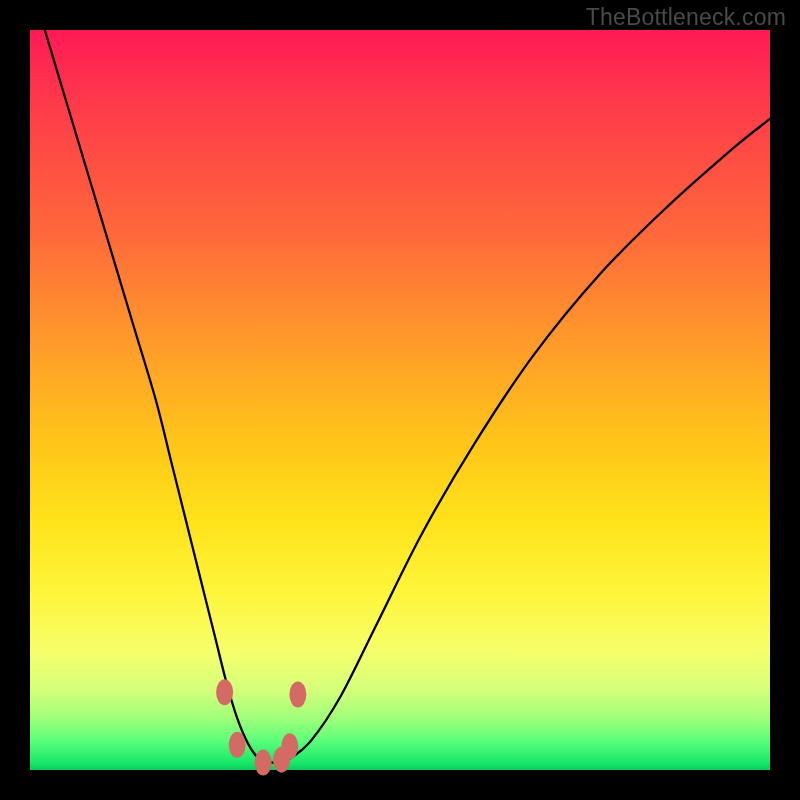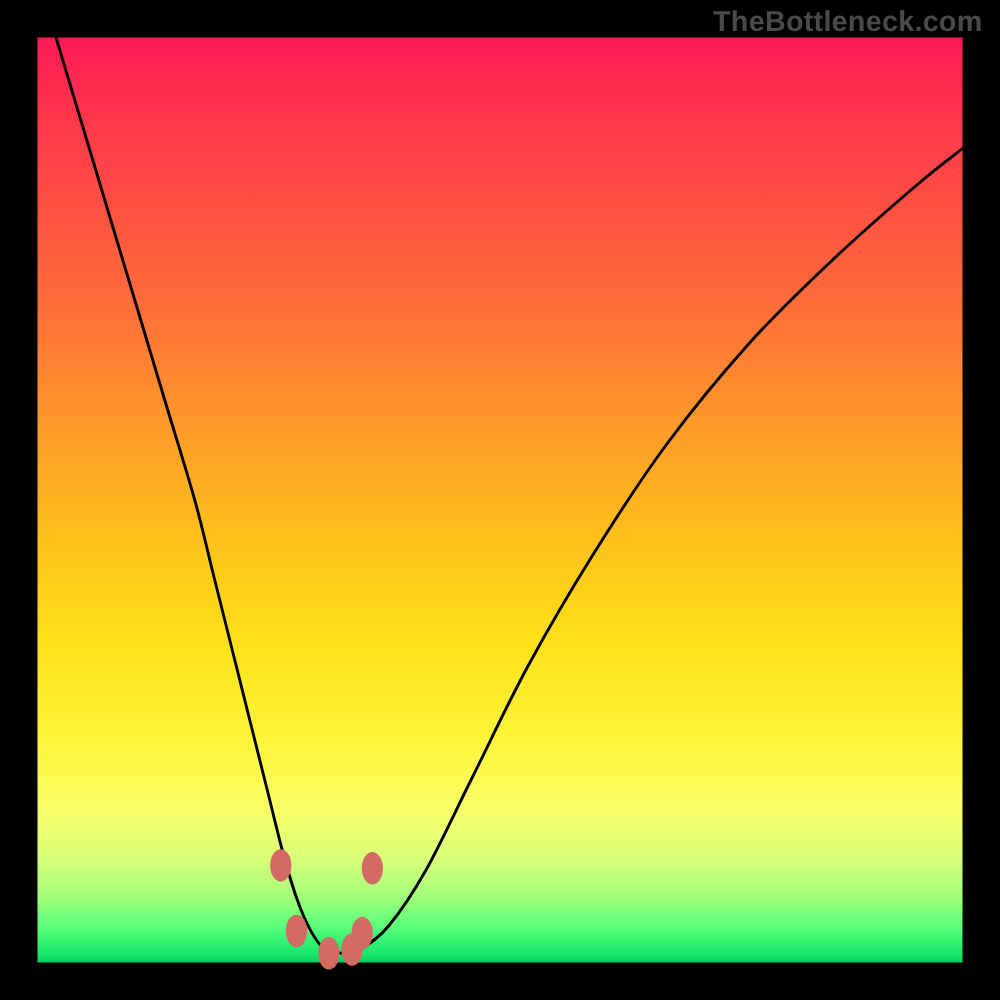--- a/index.html
+++ b/index.html
@@ -42,21 +42,21 @@
       #18e86a 99%,
       #0acc5a 100%
     );
   }
   .watermark {
     position: absolute;
     top: 4px;
     right: 14px;
     color: #4a4a4a;
     font-size: 23px;
-    font-weight: 700;
+    font-weight: 400;
     letter-spacing: 0.2px;
     user-select: none;
   }
   svg.curve {
     position: absolute;
     left: 0;
     top: 0;
     width: 740px;
     height: 740px;
     overflow: visible;

